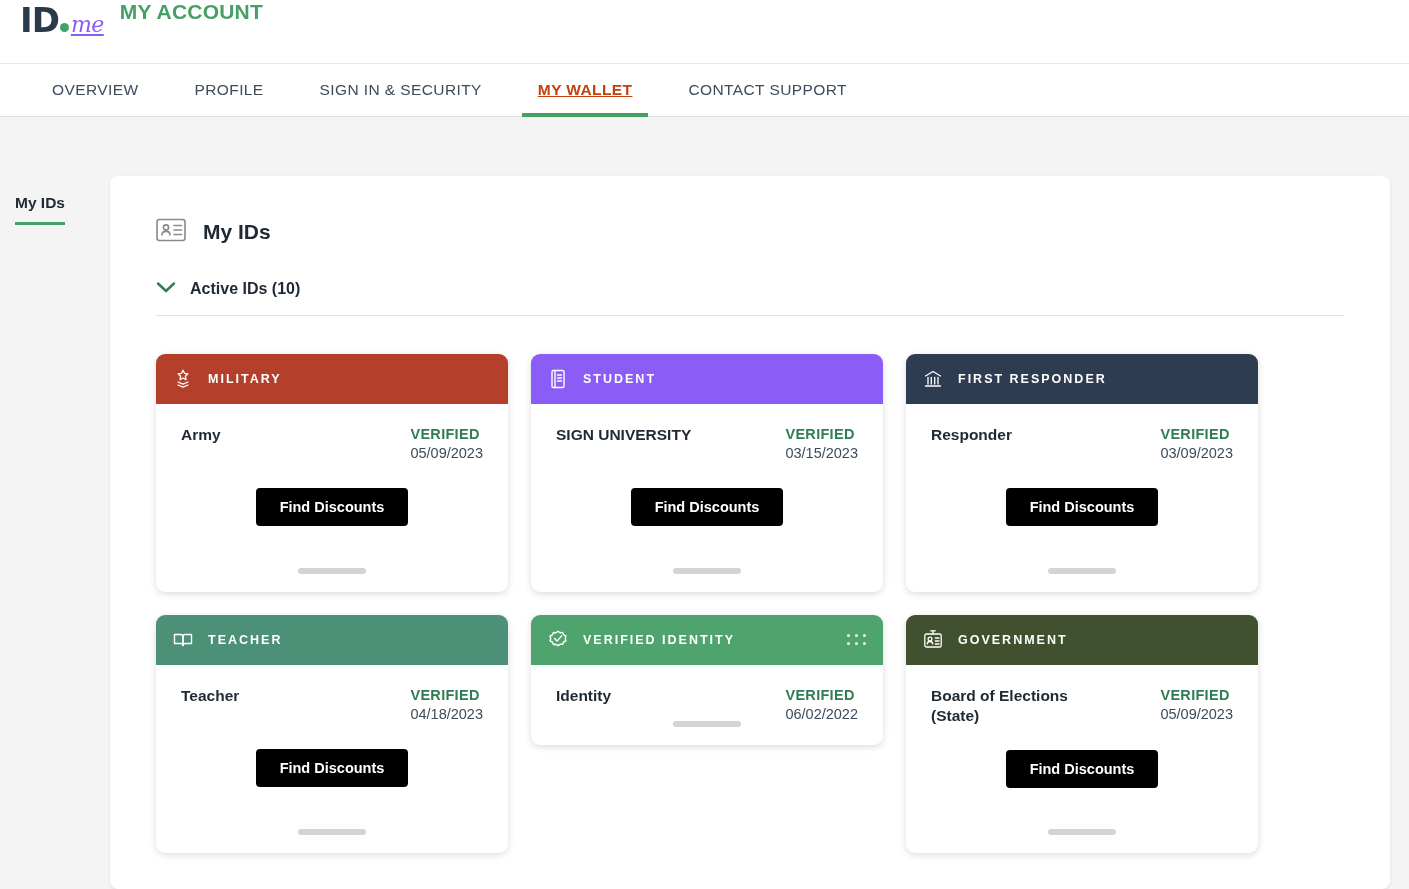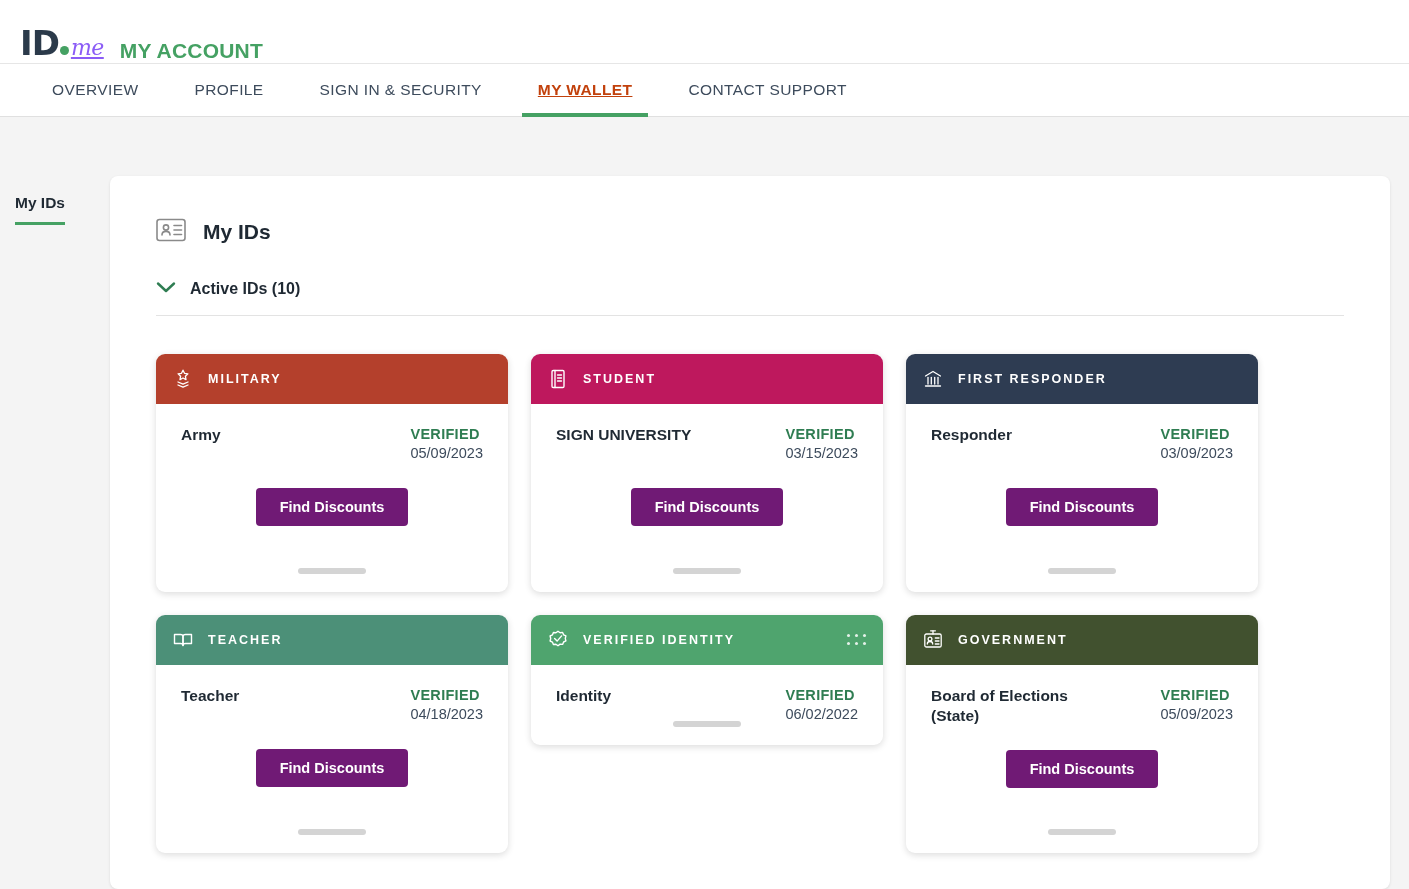--- a/index.html
+++ b/index.html
@@ -8,21 +8,21 @@
     background: #ffffff;
     font-family: "Liberation Sans", sans-serif;
     overflow: hidden;
   }
 
   
   .topbar {
     height: 64px;
     background: #ffffff;
     display: flex;
-    align-items: flex-end;
+    align-items: flex-start;
     padding-left: 20px;
     border-bottom: 1px solid #e6e6e6;
   }
   .logo-wrap { display: flex; align-items: baseline; }
   .logo-id {
     font-family: "DejaVu Sans", sans-serif;
     font-weight: bold;
     font-size: 34px;
     color: #2b3a4a;
     letter-spacing: -1px;
@@ -201,21 +201,21 @@
   }
   .status-date {
     font-size: 14.5px;
     color: #3d4b5c;
     line-height: 1.3;
   }
 
   .btn-discounts {
     align-self: center;
     margin-top: 25px;
-    background: #701a75;
+    background: #000000;
     color: #ffffff;
     font-size: 14.5px;
     font-weight: bold;
     border: none;
     border-radius: 4px;
     padding: 11px 24px;
     cursor: pointer;
   }
 
   .card-pill {
@@ -300,21 +300,21 @@
               <div class="status-word">VERIFIED</div>
               <div class="status-date">05/09/2023</div>
             </div>
           </div>
           <button class="btn-discounts">Find Discounts</button>
           <div class="card-pill"></div>
         </div>
       </div>
 
       <div class="card">
-        <div class="card-head" style="background:#be185d">
+        <div class="card-head" style="background:#8b5cf6">
           <span class="card-icon">
             <svg width="22" height="22" viewBox="0 0 22 22" fill="none" stroke="#ffffff" stroke-width="1.4" stroke-linejoin="round" stroke-linecap="round">
               <rect x="5" y="2.5" width="12" height="17" rx="1.2"></rect>
               <line x1="8" y1="2.5" x2="8" y2="19.5"></line>
               <line x1="10.5" y1="7" x2="14.5" y2="7"></line>
               <line x1="10.5" y1="10" x2="14.5" y2="10"></line>
               <line x1="10.5" y1="13" x2="14.5" y2="13"></line>
             </svg>
           </span>
           <span class="card-head-label">STUDENT</span>

